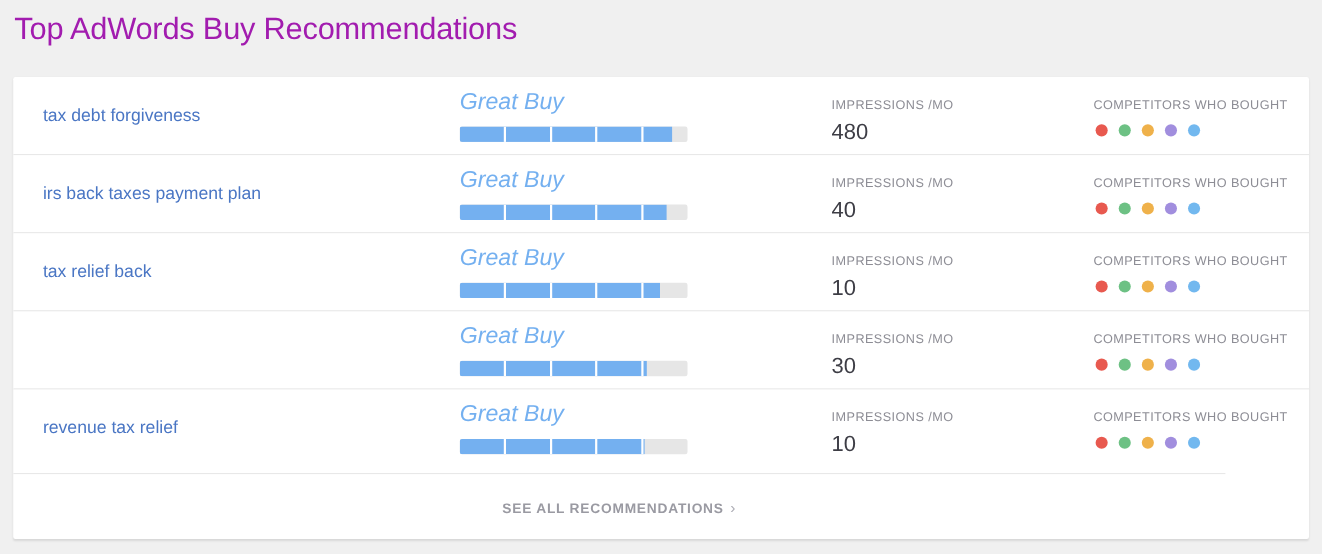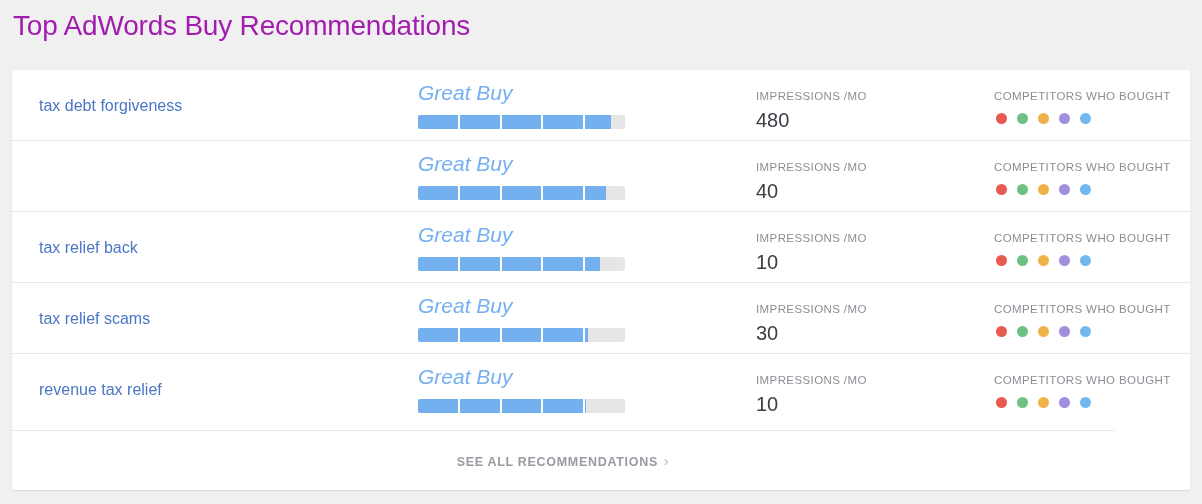--- a/index.html
+++ b/index.html
@@ -214,20 +214,23 @@
             <div class="comp-dots">
               <span class="dot" style="background:#e8594f"></span>
               <span class="dot" style="background:#6dc184"></span>
               <span class="dot" style="background:#efb14a"></span>
               <span class="dot" style="background:#a18ede"></span>
               <span class="dot" style="background:#72b8ef"></span>
             </div>
           </div>
         </div>
         <div class="rec-row">
+          <div class="kw-cell">
+            <span class="kw-link">irs back taxes payment plan</span>
+          </div>
           <div class="buy-cell">
             <div class="buy-label">Great Buy</div>
             <div class="buy-bar">
               <div class="buy-bar-fill" style="width:91%"></div>
               <div class="buy-bar-ticks">
                 <i></i>
                 <i></i>
                 <i></i>
                 <i></i>
                 <i></i>
@@ -275,23 +278,20 @@
             <div class="comp-dots">
               <span class="dot" style="background:#e8594f"></span>
               <span class="dot" style="background:#6dc184"></span>
               <span class="dot" style="background:#efb14a"></span>
               <span class="dot" style="background:#a18ede"></span>
               <span class="dot" style="background:#72b8ef"></span>
             </div>
           </div>
         </div>
         <div class="rec-row">
-          <div class="kw-cell">
-            <span class="kw-link">tax relief scams</span>
-          </div>
           <div class="buy-cell">
             <div class="buy-label">Great Buy</div>
             <div class="buy-bar">
               <div class="buy-bar-fill" style="width:82%"></div>
               <div class="buy-bar-ticks">
                 <i></i>
                 <i></i>
                 <i></i>
                 <i></i>
                 <i></i>

